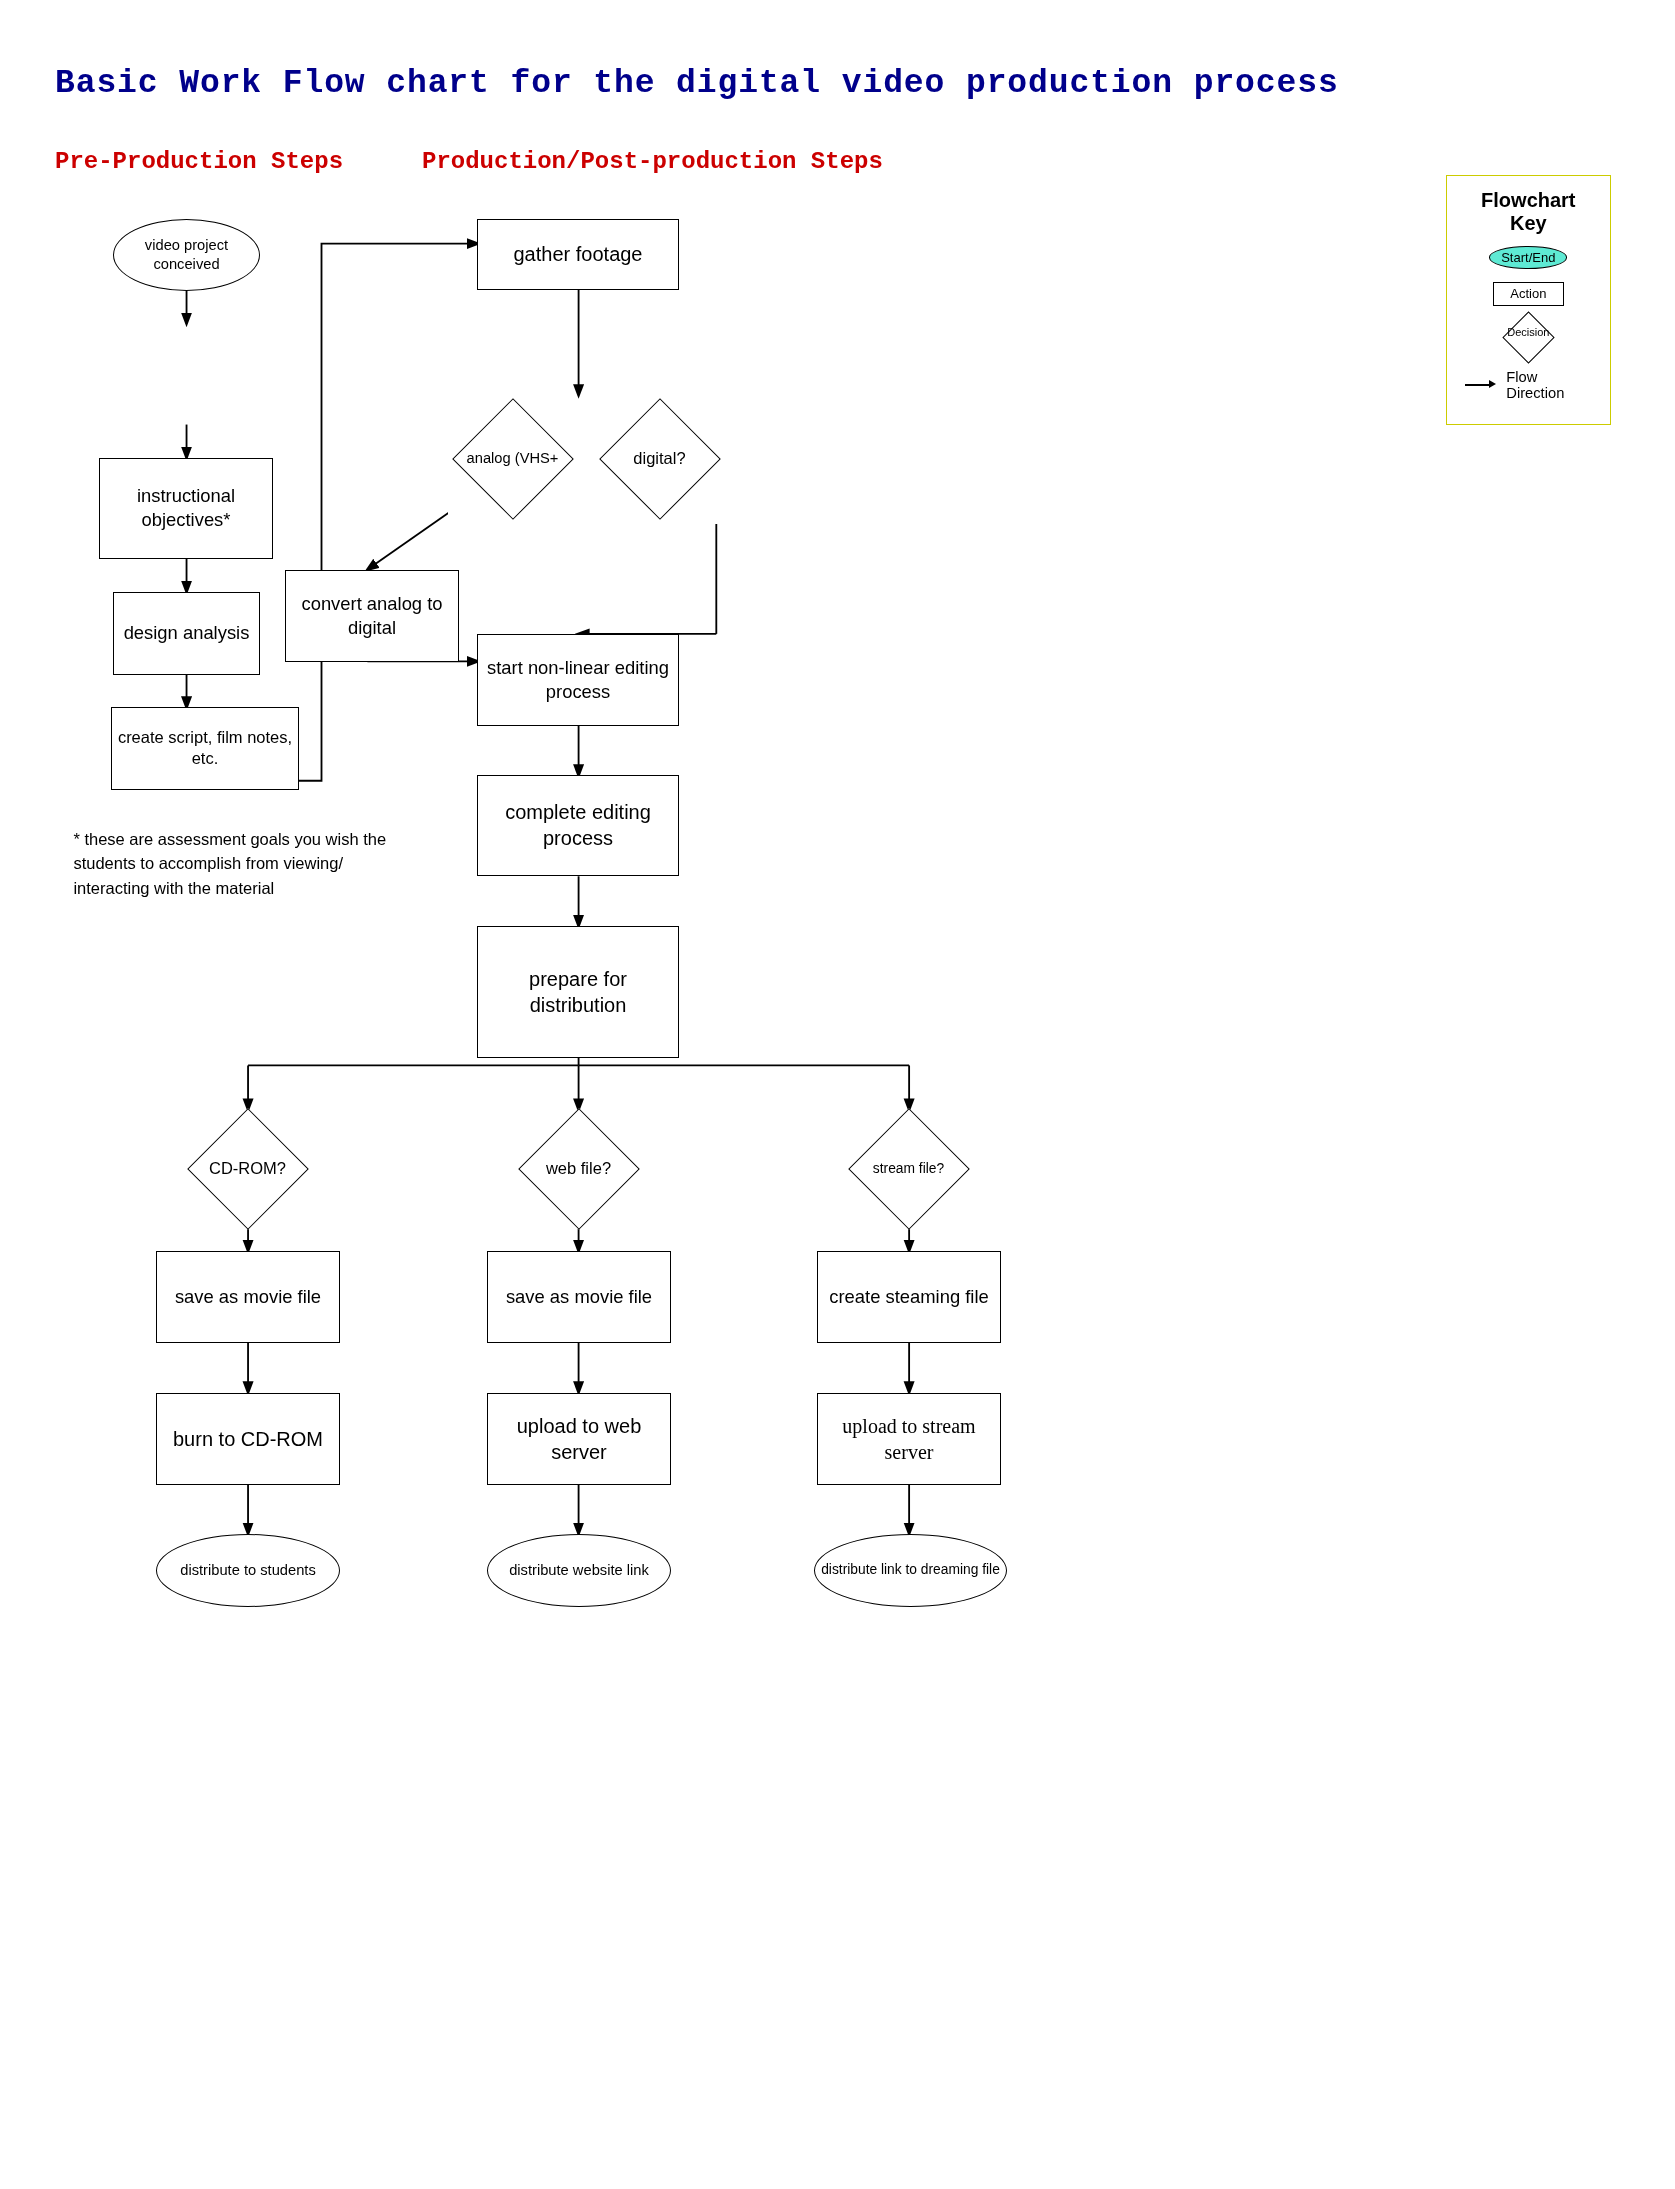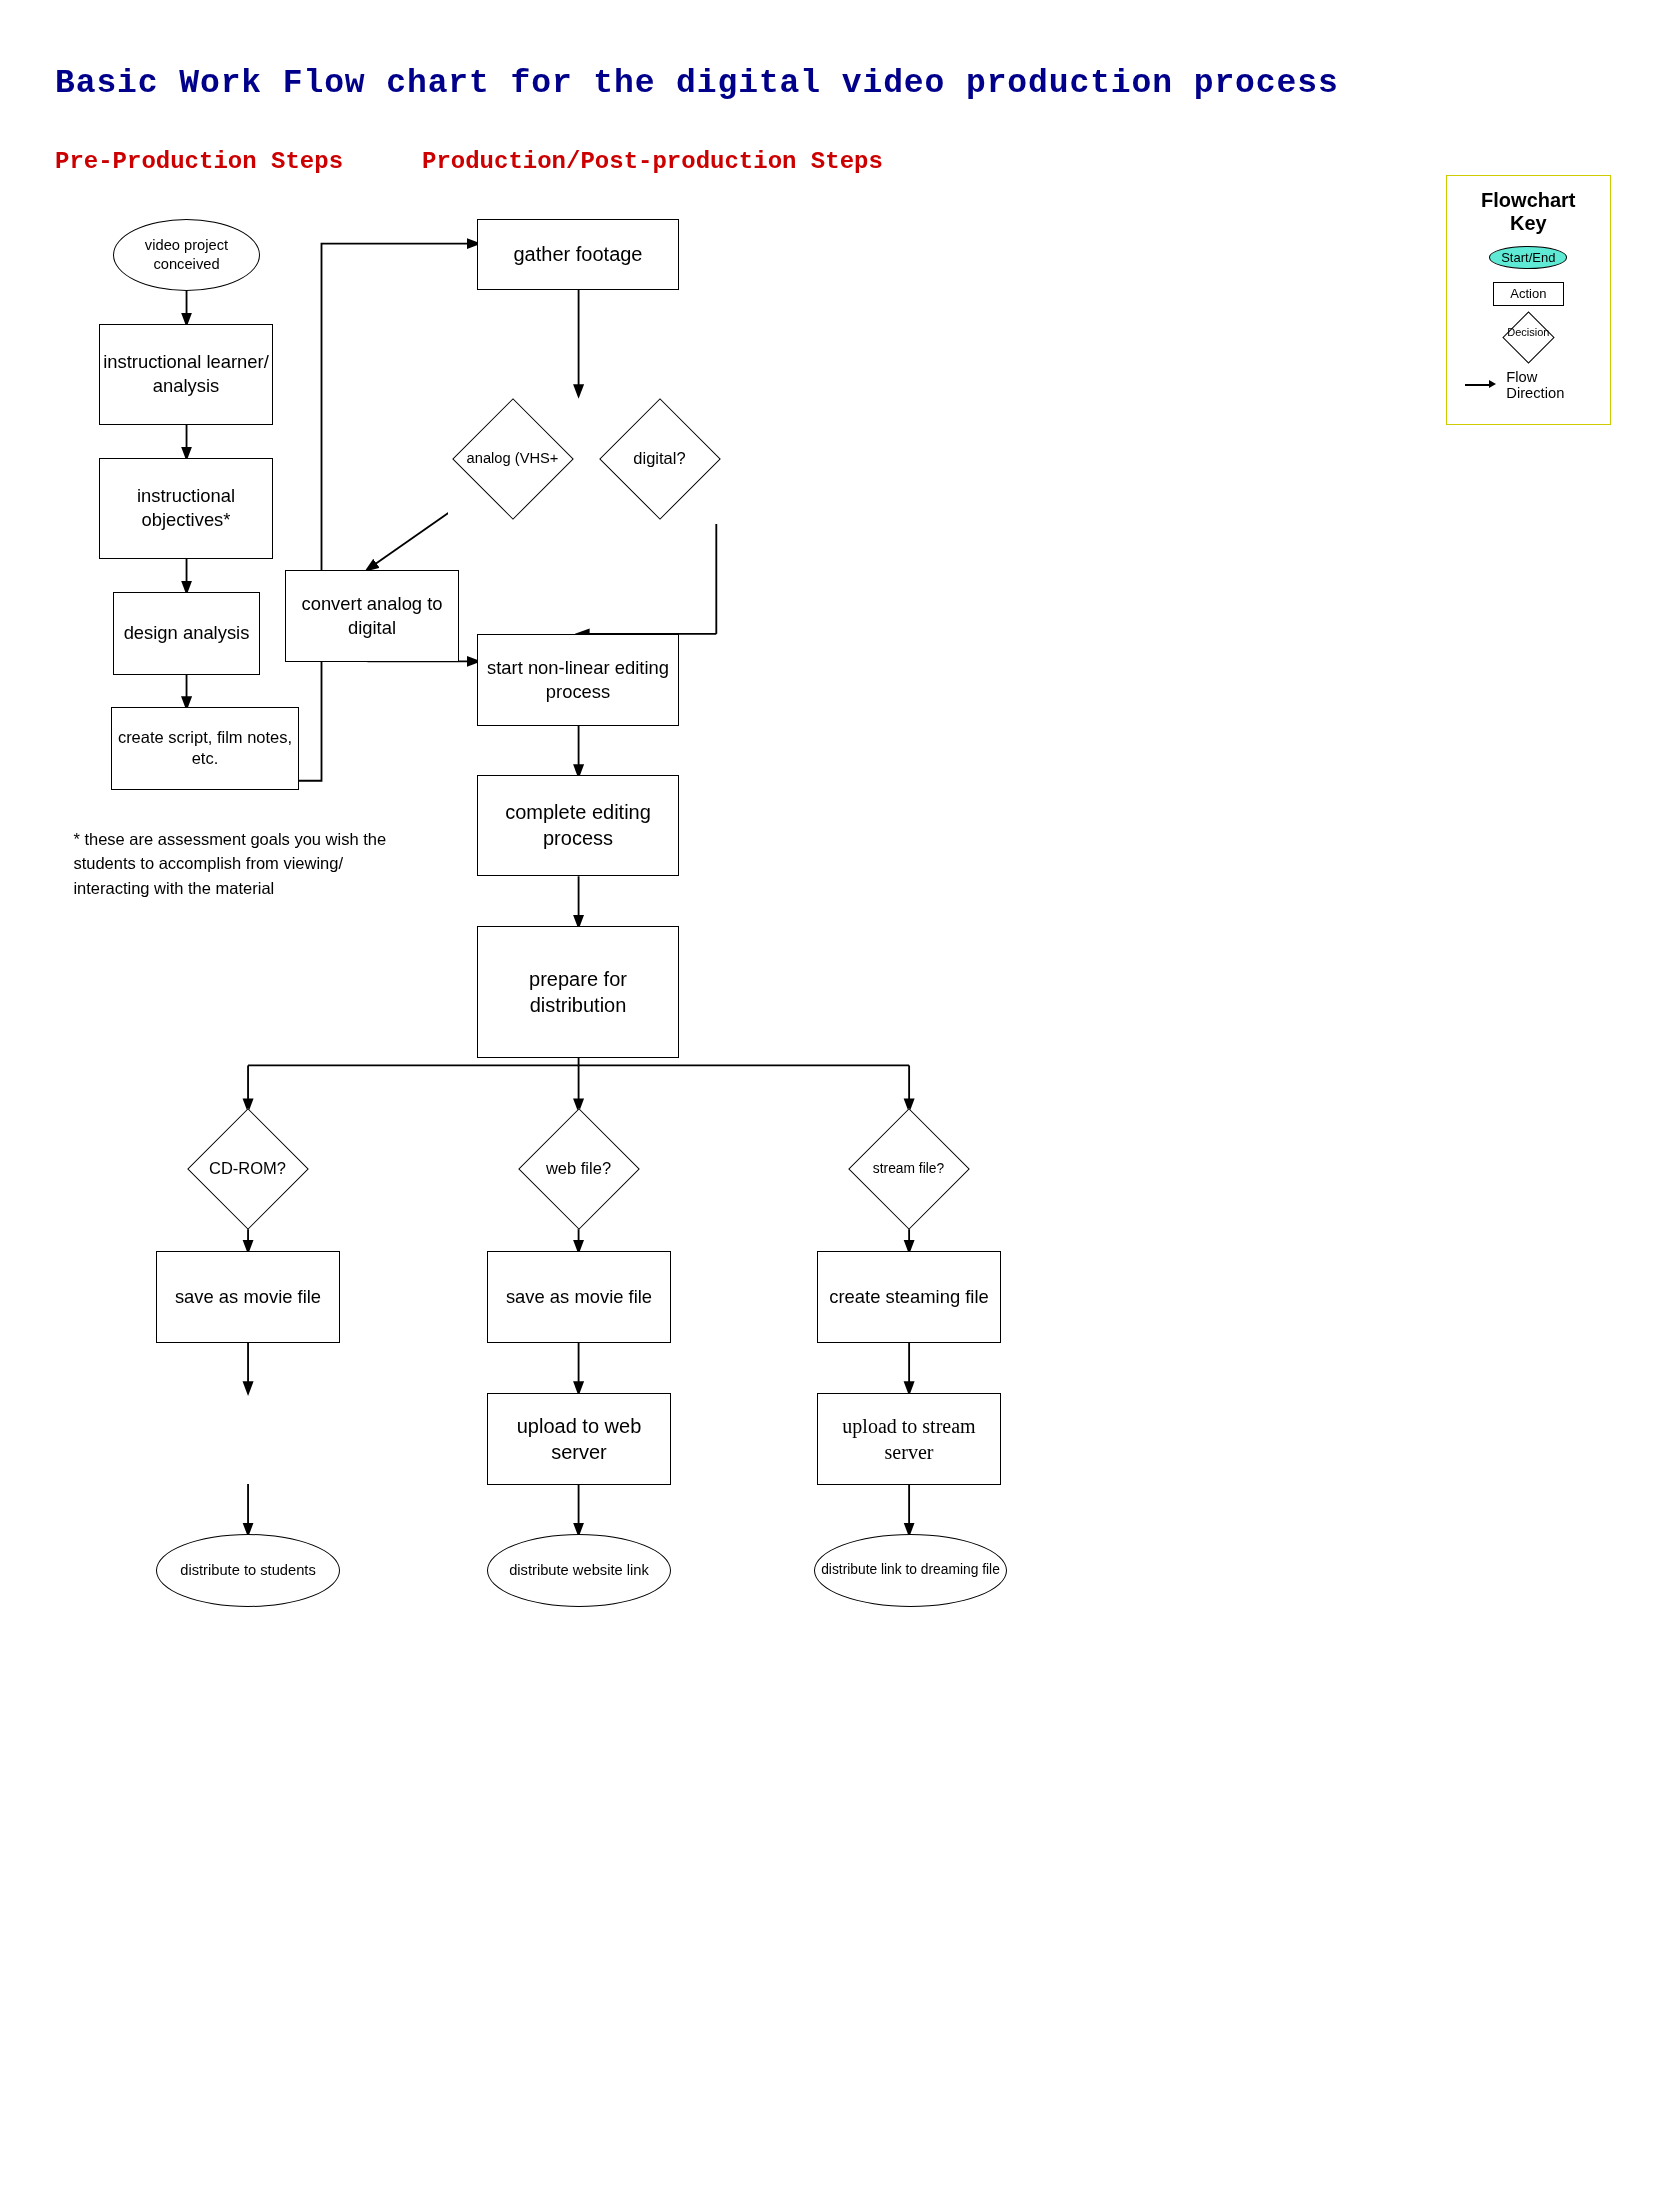--- a/index.html
+++ b/index.html
@@ -284,24 +284,20 @@
       <line x1="570" y1="1416" x2="570" y2="1470" stroke="#000" stroke-width="2" marker-end="url(#arrowhead)"></line>
 
       <line x1="930" y1="1416" x2="930" y2="1470" stroke="#000" stroke-width="2" marker-end="url(#arrowhead)"></line>
     </svg>
 
     <div style="position:absolute; left:58px; top:35px; width:147px; height:72px;" class="fc-oval">
       <span style="font-size:14.7px; text-align:center; line-height:1.3;">video project
 conceived</span>
     </div>
 
-    <div style="position:absolute; left:44px; top:140px; width:174px; height:101px;" class="fc-box">
-      <span style="font-size:18.4px; text-align:center; line-height:1.3;">instructional
-learner/ analysis</span>
-    </div>
 
     <div style="position:absolute; left:44px; top:274px; width:174px; height:101px;" class="fc-box">
       <span style="font-size:18.4px; text-align:center; line-height:1.3;">instructional
 objectives*</span>
     </div>
 
     <div style="position:absolute; left:58px; top:408px; width:147px; height:83px;" class="fc-box">
       <span style="font-size:18.4px; text-align:center; line-height:1.3;">design
 analysis</span>
     </div>
@@ -368,20 +364,24 @@
     <div style="position:absolute; left:432px; top:1067px; width:184px; height:92px;" class="fc-box">
       <span style="font-size:18.4px; text-align:center; line-height:1.3;">save as movie
 file</span>
     </div>
 
     <div style="position:absolute; left:762px; top:1067px; width:184px; height:92px;" class="fc-box">
       <span style="font-size:18.4px; text-align:left; line-height:1.3;">create
 steaming file</span>
     </div>
 
+    <div style="position:absolute; left:101px; top:1209px; width:184px; height:92px;" class="fc-box">
+      <span style="font-size:20px; text-align:center; line-height:1.3;">burn to
+CD-ROM</span>
+    </div>
 
     <div style="position:absolute; left:432px; top:1209px; width:184px; height:92px;" class="fc-box">
       <span style="font-size:20px; text-align:center; line-height:1.3;">upload to
 web server</span>
     </div>
 
     <div style="position:absolute; left:762px; top:1209px; width:184px; height:92px;" class="fc-box">
       <span style="font-size:20px; text-align:center; line-height:1.3;font-family:Liberation Serif, serif;">upload to
 stream server</span>
     </div>

